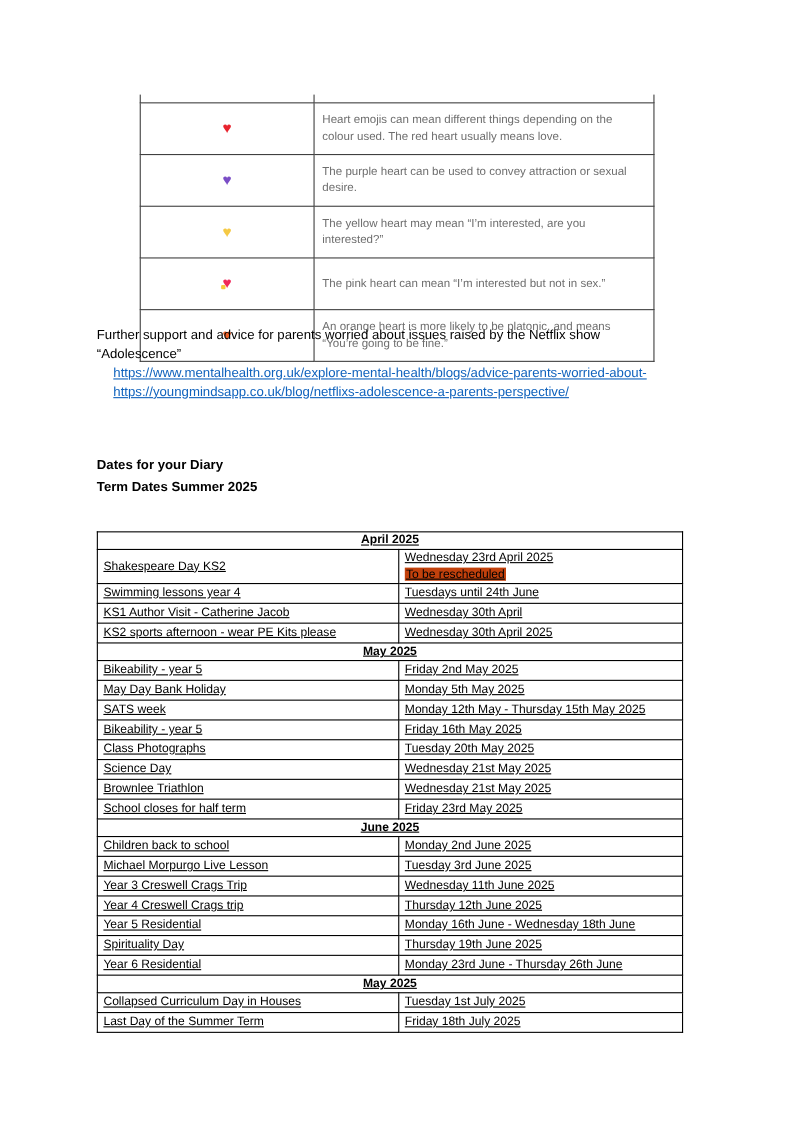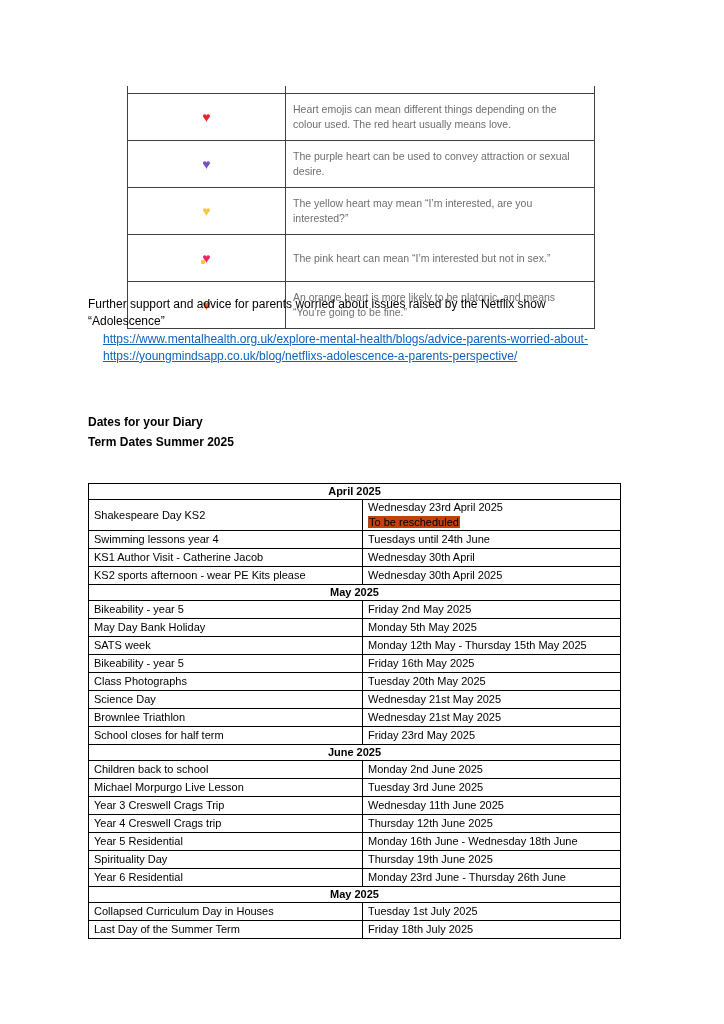--- a/index.html
+++ b/index.html
@@ -31,21 +31,21 @@
   .support a { color:#0f62bd; text-decoration:underline; cursor:pointer; display:block;margin-left:15px; }
 
   
   .doc-heading { position:absolute; left:88px; font-weight:bold; font-size:12px; }
   .h-diary { top:415px; }
   .h-term  { top:435px; }
 
   
   table.term {
     position:absolute; left:88px; top:483px; width:532px;
-    border-collapse:collapse; table-layout:fixed; font-size:11px;
+    border-collapse:collapse; table-layout:fixed; font-size:11px;text-decoration:underline;
   }
   table.term td {
     border:1px solid #000; padding:0 5px; height:17px; line-height:15px; vertical-align:middle;
   }
   table.term td.month-cell { text-align:center; font-weight:bold; height:15px; }
   table.term col.c-event { width:274px; }
   table.term col.c-date  { width:258px; }
   .hl { padding:0 1px; }
 </style>
 </head>

